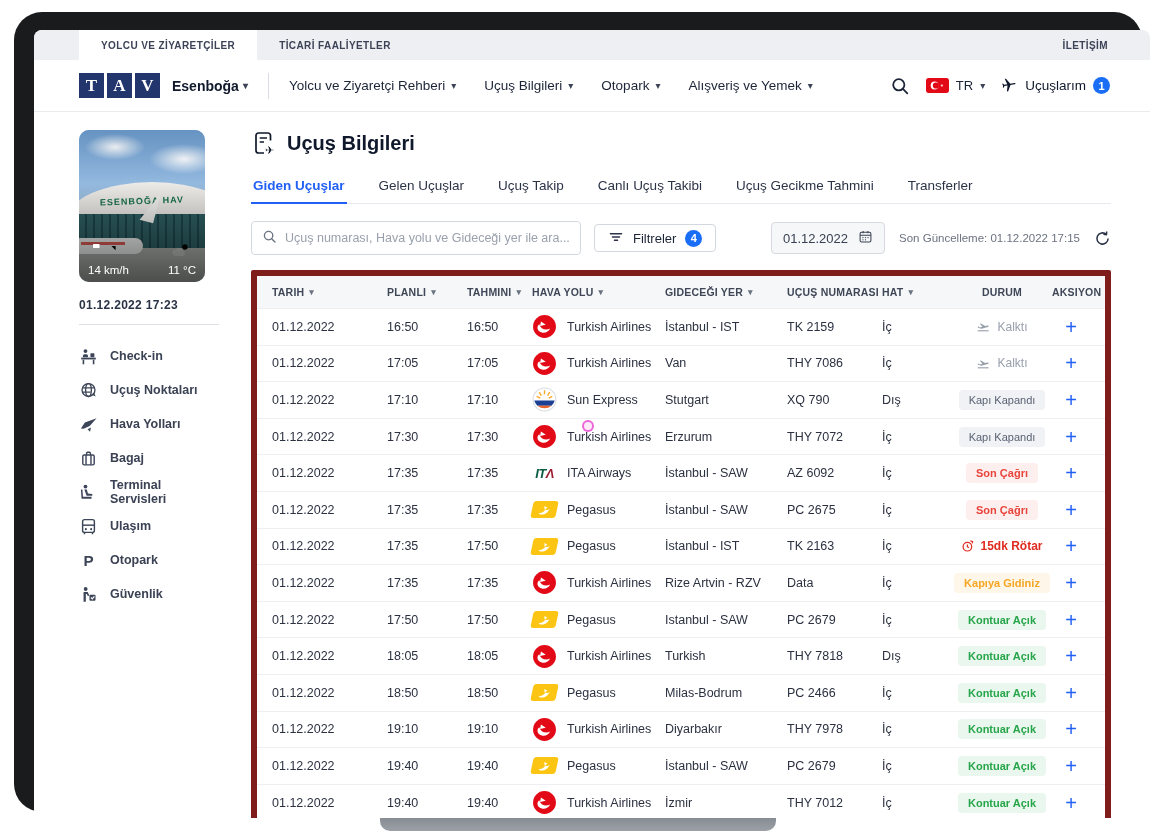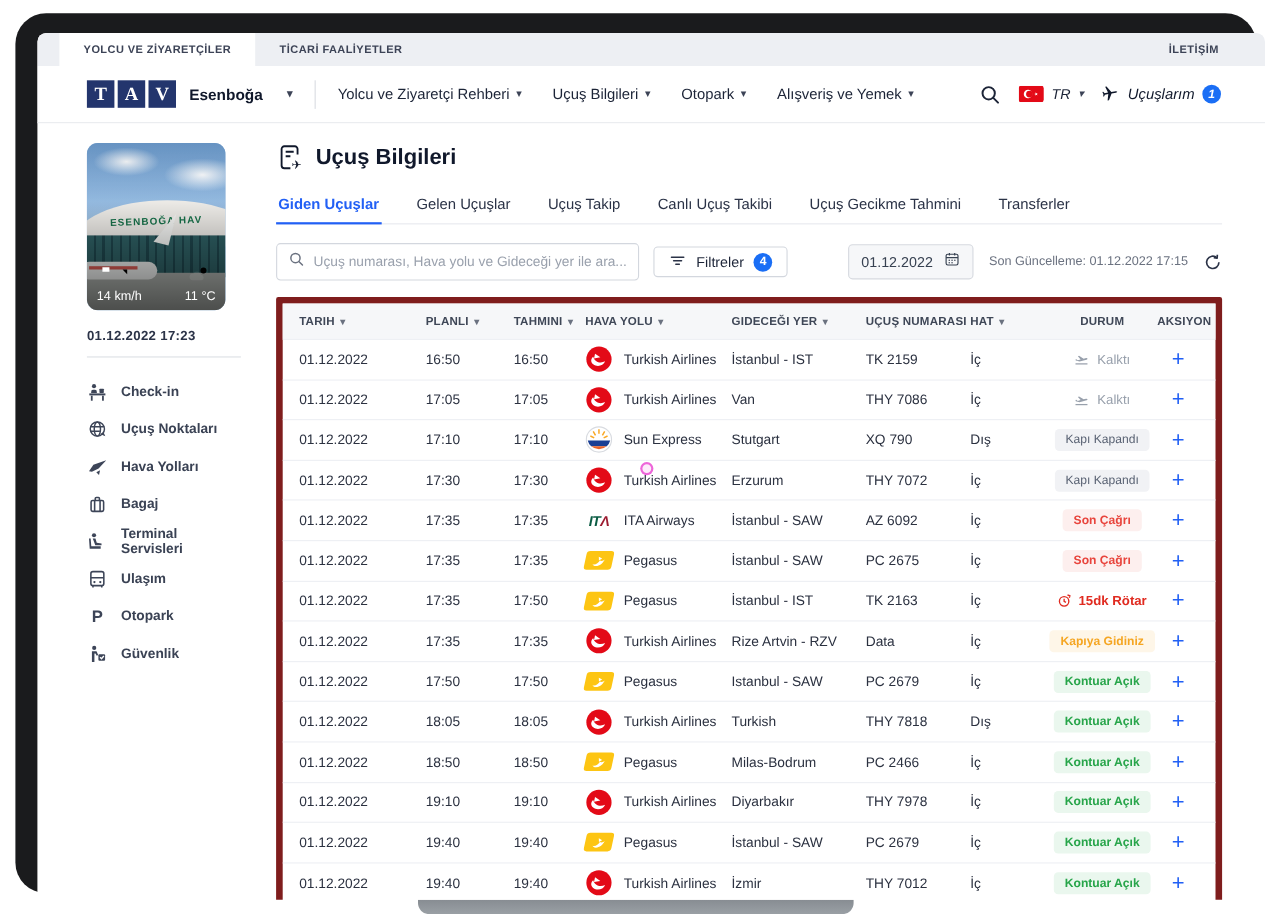--- a/index.html
+++ b/index.html
@@ -8,39 +8,39 @@
 
   
   .stand { position:absolute; left:380px; top:815px; width:396px; height:16px;
            background:linear-gradient(#83888e,#9aa0a5); border-radius:0 0 10px 10px; }
   .frame { position:absolute; left:14px; top:12px; width:1128px; height:800px;
            background:#1a1b1d; border-radius:28px; }
   .screen { position:absolute; left:20px; top:18px; width:1116px; height:788px;
             background:#fff; border-radius:8px; overflow:hidden; }
 
   
-  .utilbar { position:relative; height:30px; background:#edeff3; display:flex; align-items:stretch; padding-left:20px; }
+  .utilbar { position:relative; height:30px; background:#edeff3; display:flex; align-items:stretch; padding-left:45px; }
   .utab { display:flex; align-items:center; padding:0 22px; font-size:10px; font-weight:bold;
           letter-spacing:.4px; color:#3c4356; cursor:pointer; }
   .utab.active { background:#fff; }
   .contact { margin-left:auto; display:flex; align-items:center; padding:0 42px; font-size:10px;
              font-weight:bold; letter-spacing:.4px; color:#3c4356; }
 
   
   .mainnav { height:52px; display:flex; align-items:center; padding:0 40px 0 45px; background:#fff;
              border-bottom:1px solid #e9ebef; }
   .logo { display:flex; gap:3px; }
   .logo .sq { width:25px; height:25px; background:#23356d; color:#fff; font-family:"Liberation Serif",serif;
               font-weight:bold; font-size:17px; display:flex; align-items:center; justify-content:center; }
-  .airport-sel { display:flex; align-items:center; gap:22px; margin-left:12px; font-size:14px; font-weight:bold; color:#10182b; cursor:pointer;text-align:center; }
+  .airport-sel { display:flex; align-items:center; gap:4px; margin-left:12px; font-size:14px; font-weight:bold; color:#10182b; cursor:pointer;text-align:center; }
   .caret { font-size:10px; color:#3c4356; line-height:1; }
   .nav-divider { width:1px; height:26px; background:#d9dce2; margin:0 20px; }
   .nav-items { display:flex; gap:28px; }
   .nav-item { display:flex; align-items:center; gap:6px; font-size:13.5px; color:#1c2437; cursor:pointer; }
-  .nav-right { margin-left:auto; display:flex; align-items:center; gap:16px;font-style:italic; }
+  .nav-right { margin-left:auto; display:flex; align-items:center; gap:16px; }
   .icon-btn { width:20px; height:20px; color:#1c2437; cursor:pointer; }
   .icon-btn svg { width:100%; height:100%; }
   .lang { display:flex; align-items:center; gap:7px; cursor:pointer; font-size:13px; color:#1c2437; }
   .flag { width:23px; height:15px; border-radius:2px; overflow:hidden; display:block; }
   .myflights { display:flex; align-items:center; gap:7px; font-size:13.5px; color:#10182b; cursor:pointer; }
   .myflights svg { width:17px; height:17px; }
   .badge { min-width:17px; height:17px; border-radius:50%; background:#1a6ef5; color:#fff; font-size:11px;
            display:flex; align-items:center; justify-content:center; font-weight:bold; }
 
   

